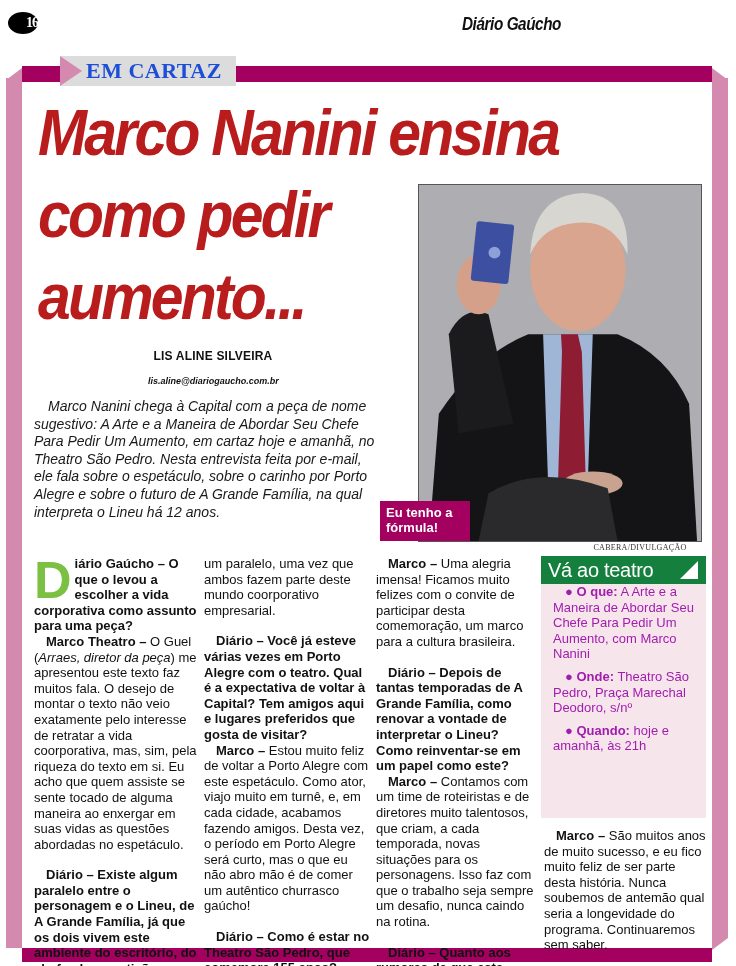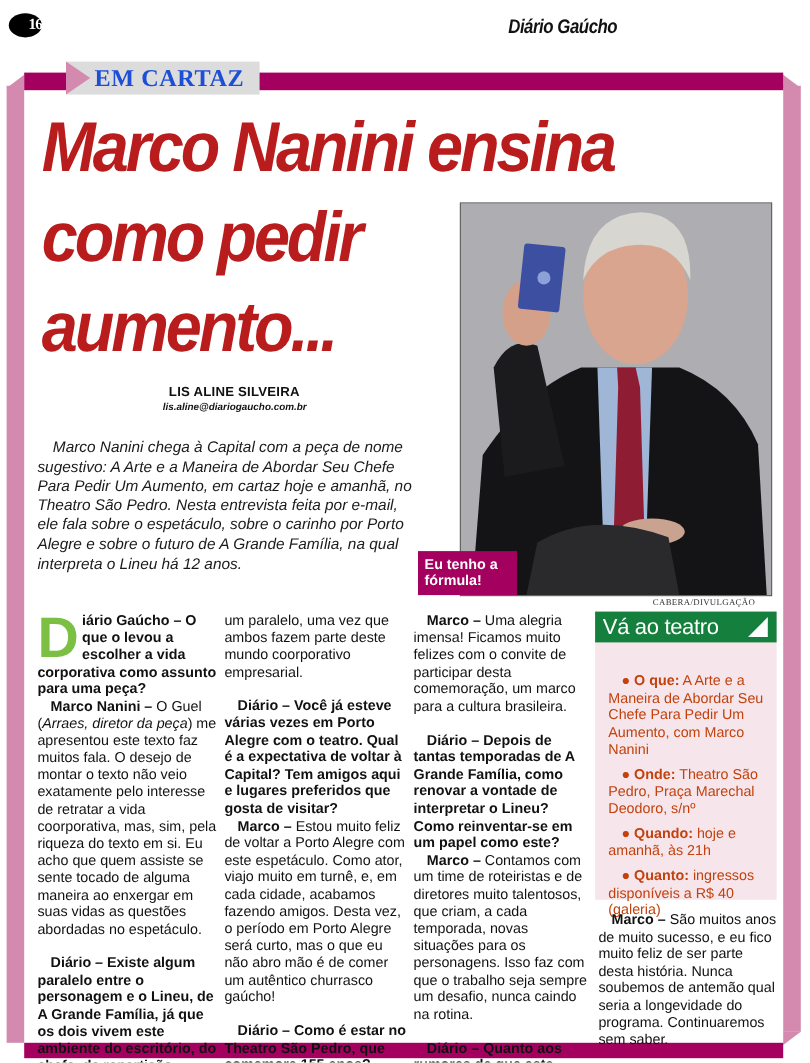--- a/index.html
+++ b/index.html
@@ -45,21 +45,21 @@
 
   .headline {
     position: absolute; left: 38px; top: 92px; width: 680px;
     font: italic 900 64px "Liberation Sans", sans-serif; line-height: 82px;
     letter-spacing: -3px; color: #b91c1c;
   }
   .headline .l { display: block; transform: scaleX(0.92); transform-origin: left; font-weight: bold; }
 
   .byline { position: absolute; left: 148px; top: 349px; width: 130px; text-align: center; }
   .byline-name { font: bold 12px "Liberation Sans", sans-serif; display: block; letter-spacing: 0.2px; }
-  .byline-email { font: italic bold 9px "Liberation Sans", sans-serif; display: block; margin-top: 2px; }
+  .byline-email { font: italic bold 9px "Liberation Sans", sans-serif; display: block; margin-top: 13px; }
 
   .lede {
     position: absolute; left: 34px; top: 398px; width: 342px;
     font: italic 14px "Liberation Sans", sans-serif; line-height: 17.6px; color: #1a1a1a;
     text-indent: 14px;
   }
 
   
   .photo {
     position: absolute; left: 418px; top: 184px; width: 284px; height: 358px;
@@ -95,22 +95,22 @@
   
   .infobox { position: absolute; left: 541px; top: 556px; width: 165px; height: 262px; background: #f6e6ec; }
   .infobox-head {
     position: absolute; left: 541px; top: 556px; width: 165px; height: 28px; background: #15803d; color: #fff;
     font: 20px "Liberation Sans", sans-serif; line-height: 28px; padding-left: 7px; letter-spacing: -0.3px;
   }
   .infobox-corner {
     position: absolute; left: 680px; top: 561px; width: 0; height: 0;
     border-left: 18px solid transparent; border-bottom: 18px solid #fff;
   }
-  .infobox-body { position: absolute; left: 553px; top: 611px; width: 150px;
-    font: 13px "Liberation Sans", sans-serif; line-height: 15.6px; color: #c2410c; }
+  .infobox-body { position: absolute; left: 553px; top: 584px; width: 150px;
+    font: 13px "Liberation Sans", sans-serif; line-height: 15.6px; color: #a21caf; }
   .infobox-body p { margin-bottom: 7px; text-indent: 12px; }
   .infobox-body b { font-weight: bold; }
 </style>
 </head>
 <body>
 
 <div class="page-num">16</div>
 <div class="paper-name">Diário Gaúcho</div>
 
 <div class="frame-left-cap"></div>
@@ -162,21 +162,21 @@
   </svg>
 </div>
 <div class="photo-caption">Eu tenho a fórmula!</div>
 <div class="photo-credit">CABERA/DIVULGAÇÃO</div>
 
 <div class="col col1">
   <p>
     <span class="dropcap">D</span>
     <span class="q">iário Gaúcho –</span>
     <span class="q">O que o levou a escolher a vida corporativa como assunto para uma peça?</span><br>
-    <span class="ind"></span><span class="a-lead">Marco Nanini –</span>
+    <span class="ind"></span><span class="a-lead">Marco Theatro –</span>
     <span>O Guel (</span><i>Arraes, diretor da peça</i><span>) me apresentou este texto faz muitos fala. O desejo de montar o texto não veio exatamente pelo interesse de retratar a vida coorporativa, mas, sim, pela riqueza do texto em si. Eu acho que quem assiste se sente tocado de alguma maneira ao enxergar em suas vidas as questões abordadas no espetáculo.</span>
   </p>
   <p>
     <span class="ind"></span><span class="q">Diário –</span>
     <span class="q">Existe algum paralelo entre o personagem e o Lineu, de A Grande Família, já que os dois vivem este ambiente do escritório, do chefe, da repartição...</span><br>
     
     
     
   </p>
 </div>
@@ -212,21 +212,20 @@
   </p>
 </div>
 
 <div class="infobox"></div>
 <div class="infobox-head">Vá ao teatro</div>
 <div class="infobox-corner"></div>
 <div class="infobox-body">
   <p>● <b>O que:</b> <span>A Arte e a Maneira de Abordar Seu Chefe Para Pedir Um Aumento, com Marco Nanini</span></p>
   <p>● <b>Onde:</b> <span>Theatro São Pedro, Praça Marechal Deodoro, s/nº</span></p>
   <p>● <b>Quando:</b> <span>hoje e amanhã, às 21h</span></p>
-  <p>● <b>Quanto:</b> <span>ingressos disponíveis a R$ 40 (galeria)</span></p>
 </div>
 
 <div class="col col4">
   <p>
     <span class="ind"></span><span class="a-lead">Marco –</span>
     <span>São muitos anos de muito sucesso, e eu fico muito feliz de ser parte desta história. Nunca soubemos de antemão qual seria a longevidade do programa. Continuaremos sem saber.</span>
   </p>
 </div>
 
 </body></html>

